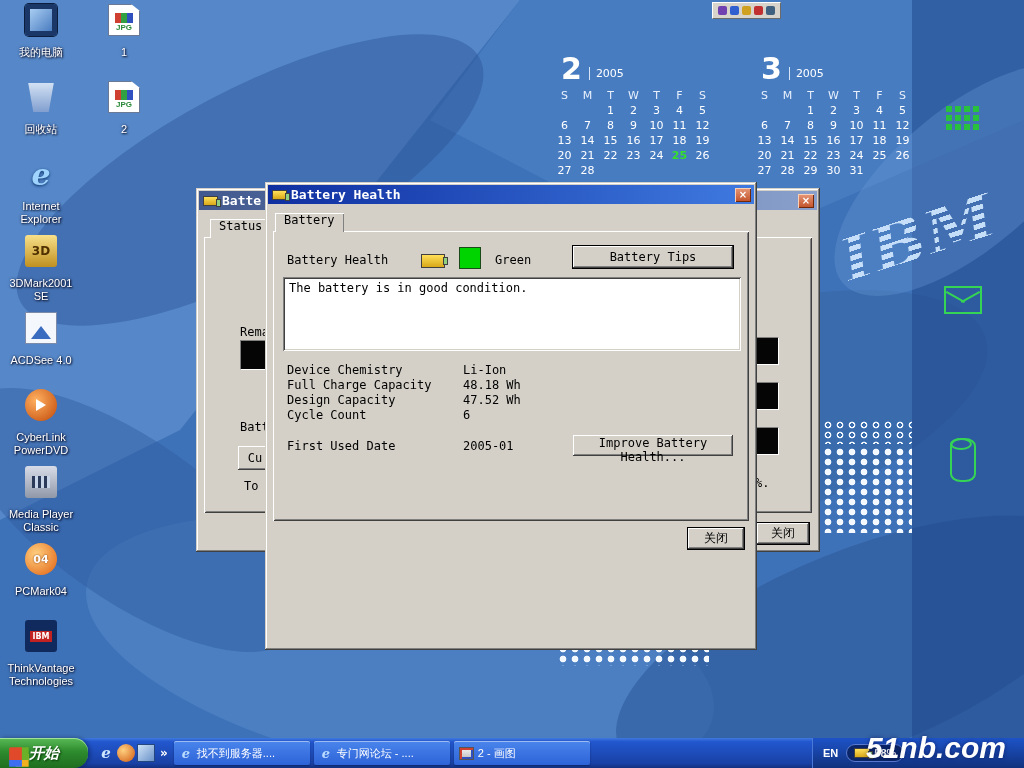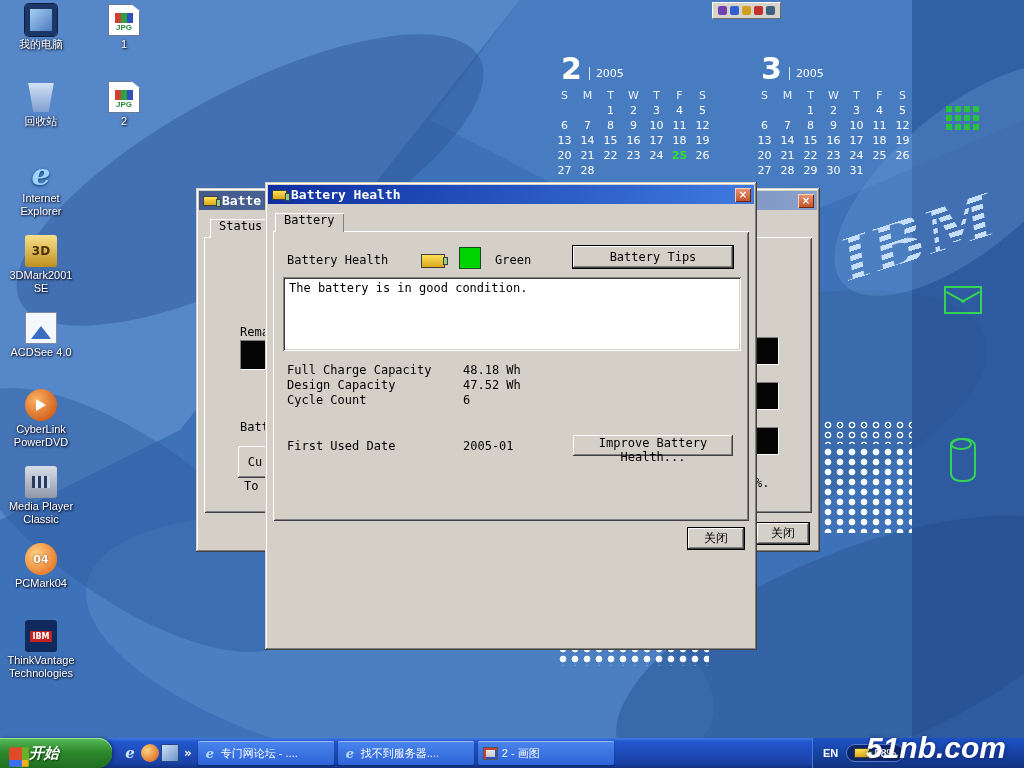--- a/index.html
+++ b/index.html
@@ -38,21 +38,21 @@
   .cal-year{font:11px "DejaVu Sans",sans-serif;border-left:1px solid #d6e4f6;padding-left:6px;margin-bottom:3px}
   .cal-grid{display:grid;grid-template-columns:repeat(7,23px);row-gap:2px;margin-top:6px;text-align:center;
     font:11px "DejaVu Sans",sans-serif}
   .ch{color:#e8f0fc}
   .cd.hl{color:#35e02a;font-weight:bold}
 
   
   #icon-col{position:absolute;left:4px;top:4px;width:74px;z-index:5}
   #file-col{position:absolute;left:92px;top:4px;width:64px;z-index:5}
   .dicon{height:77px;text-align:center;cursor:pointer}
-  .dlabel{margin-top:2px;color:#fff;font:11px "Liberation Sans",sans-serif;line-height:13px;
+  .dlabel{margin-top:10px;color:#fff;font:11px "Liberation Sans",sans-serif;line-height:13px;
     text-shadow:1px 1px 2px rgba(0,0,20,.95),0 0 3px rgba(0,0,40,.7)}
   .ico{width:32px;height:32px;margin:0 auto;position:relative;display:flex;align-items:center;justify-content:center;box-sizing:border-box}
   .ico-my-computer{border:5px solid #1b3767;background:linear-gradient(135deg,#a8cdf2,#4a7cc0);border-radius:4px;box-shadow:0 0 0 1px #0a1d3d}
   .ico-recycle-bin{background:linear-gradient(#d8e6f6,#7e9cce);clip-path:polygon(10% 6%,90% 6%,74% 97%,26% 97%)}
   .ico-ie::after{content:"e";font:italic bold 30px "DejaVu Serif",serif;color:#9fd4ff;text-shadow:0 1px 3px #002a60}
   .ico-3dmark{background:linear-gradient(#f8e08a,#c09020);border-radius:3px}
   .ico-3dmark::after{content:"3D";font:bold 12px "DejaVu Sans",sans-serif;color:#503000}
   .ico-acdsee{background:#f4f7fb;border:1px solid #7a8aa8}
   .ico-acdsee::after{content:"";width:0;height:0;border-left:10px solid transparent;border-right:10px solid transparent;border-bottom:13px solid #3a6cc0;margin-top:8px}
   .ico-powerdvd{background:radial-gradient(circle at 35% 35%,#ffb060,#c04808);border-radius:50%}
@@ -94,21 +94,21 @@
   .bat{display:inline-block;width:22px;height:12px;position:relative;background:linear-gradient(#ffe05a,#d8a818);border:1px solid #404040}
   .bat::after{content:"";position:absolute;right:-4px;top:2px;width:3px;height:6px;background:#8fd080;border:1px solid #404040}
   .tbar .bat{width:13px;height:8px}
   .frow{display:flex;height:15px;font:12px "DejaVu Sans Mono",monospace;color:#000}
   .flabel{width:176px}
   #bh-fields{position:absolute}
 
   
   #taskbar{position:absolute;left:0;bottom:0;width:1024px;height:30px;z-index:50;display:flex;align-items:center;
     background:linear-gradient(#3f79e0,#2257cf 12%,#1941a5 85%,#12307e)}
-  #start{width:112px;height:30px;display:flex;align-items:center;gap:6px;padding-left:8px;box-sizing:border-box;cursor:pointer;
+  #start{width:88px;height:30px;display:flex;align-items:center;gap:6px;padding-left:8px;box-sizing:border-box;cursor:pointer;
     background:linear-gradient(#5aba56,#2e8b2e 45%,#1f6e1f);border-radius:0 14px 14px 0;
     box-shadow:inset 0 1px 0 #9fe09a,2px 0 4px rgba(0,10,40,.4);
     color:#fff;font:bold italic 15px "Liberation Sans",sans-serif;text-shadow:1px 1px 2px #053a05}
   .winflag{width:15px;height:15px;display:inline-block;position:relative;background:#e04a2a;border-radius:2px 0 0 0;
     box-shadow:8px 0 0 #6ab029,0 8px 0 #3b6ff0,8px 8px 0 #f0b020;transform:scale(.85)}
   #quick{display:flex;align-items:center;margin-left:8px}
   .ql{width:18px;height:18px;margin:0 1px;display:inline-flex;align-items:center;justify-content:center;cursor:pointer}
   .ql-ie::after{content:"e";font:italic bold 15px "DejaVu Serif",serif;color:#cfe6ff}
   .ql-media{background:radial-gradient(circle at 35% 35%,#ffd080,#d05810);border-radius:50%}
   .ql-desktop{background:linear-gradient(135deg,#cfe2f8,#6a92c8);border:1px solid #23477e;box-sizing:border-box}
@@ -323,21 +323,21 @@
     <span class="tbar-text">Batte</span>
     <span class="xbtn">×</span>
   </div>
   <div class="tab" style="left:14px;top:31px">
     <span>Status</span>
   </div>
   <div class="tabpage" style="left:8px;top:49px;width:608px;height:276px">
     <span class="mlabel" style="left:36px;top:88px">Remai</span>
     <div class="gauge" style="left:36px;top:103px;width:26px;height:28px"></div>
     <span class="mlabel" style="left:36px;top:183px">Batt</span>
-    <button class="btn" style="left:34px;top:209px;width:34px;height:32px">Cu</button>
+    <button class="btn" style="left:34px;top:209px;width:34px;height:24px">Cu</button>
     <span class="mlabel" style="left:40px;top:242px">To i</span>
     <div class="gauge" style="left:551px;top:100px;width:22px;height:26px"></div>
     <div class="gauge" style="left:551px;top:145px;width:22px;height:26px"></div>
     <div class="gauge" style="left:551px;top:190px;width:22px;height:26px"></div>
     <span class="mlabel" style="left:551px;top:239px">%.</span>
   </div>
   <button class="btn default" style="left:561px;top:335px;width:52px;height:21px">关闭</button>
 </div>
 
 <div class="win" style="left:265px;top:182px;width:492px;height:468px;z-index:30">
@@ -352,20 +352,24 @@
   <div class="tabpage" style="left:8px;top:49px;width:476px;height:290px">
     <span class="mlabel" style="left:14px;top:22px">Battery Health</span>
     <span class="bat" style="position:absolute;left:148px;top:23px"></span>
     <div class="gsq" style="left:186px;top:16px"></div>
     <span class="mlabel" style="left:222px;top:22px">Green</span>
     <button class="btn default" style="left:300px;top:15px;width:160px;height:22px">Battery Tips</button>
     <div class="sunken" style="left:10px;top:46px;width:458px;height:74px">
       <span>The battery is in good condition.</span>
     </div>
     <div id="bh-fields" style="left:14px;top:132px;width:446px">
+        <div class="frow">
+          <span class="flabel">Device Chemistry</span>
+          <span class="fvalue">Li-Ion</span>
+        </div>
         <div class="frow">
           <span class="flabel">Full Charge Capacity</span>
           <span class="fvalue">48.18 Wh</span>
         </div>
         <div class="frow">
           <span class="flabel">Design Capacity</span>
           <span class="fvalue">47.52 Wh</span>
         </div>
         <div class="frow">
           <span class="flabel">Cycle Count</span>
@@ -388,25 +392,25 @@
   </div>
   <div id="quick">
       <span class="ql ql-ie"></span>
       <span class="ql ql-media"></span>
       <span class="ql ql-desktop"></span>
     </div>
   <span id="chev">»</span>
   <div id="tasks">
       <div class="task">
         <span class="ticon t-ie"></span>
-        <span class="tlabel">专门网论坛 - ....</span>
+        <span class="tlabel">找不到服务器....</span>
       </div>
       <div class="task">
         <span class="ticon t-ie"></span>
-        <span class="tlabel">找不到服务器....</span>
+        <span class="tlabel">专门网论坛 - ....</span>
       </div>
       <div class="task">
         <span class="ticon t-paint"></span>
         <span class="tlabel">2 - 画图</span>
       </div>
     </div>
   <div id="tray">
     <span id="lang">EN</span>
     <div id="traybat">
       <span class="bat"></span>

